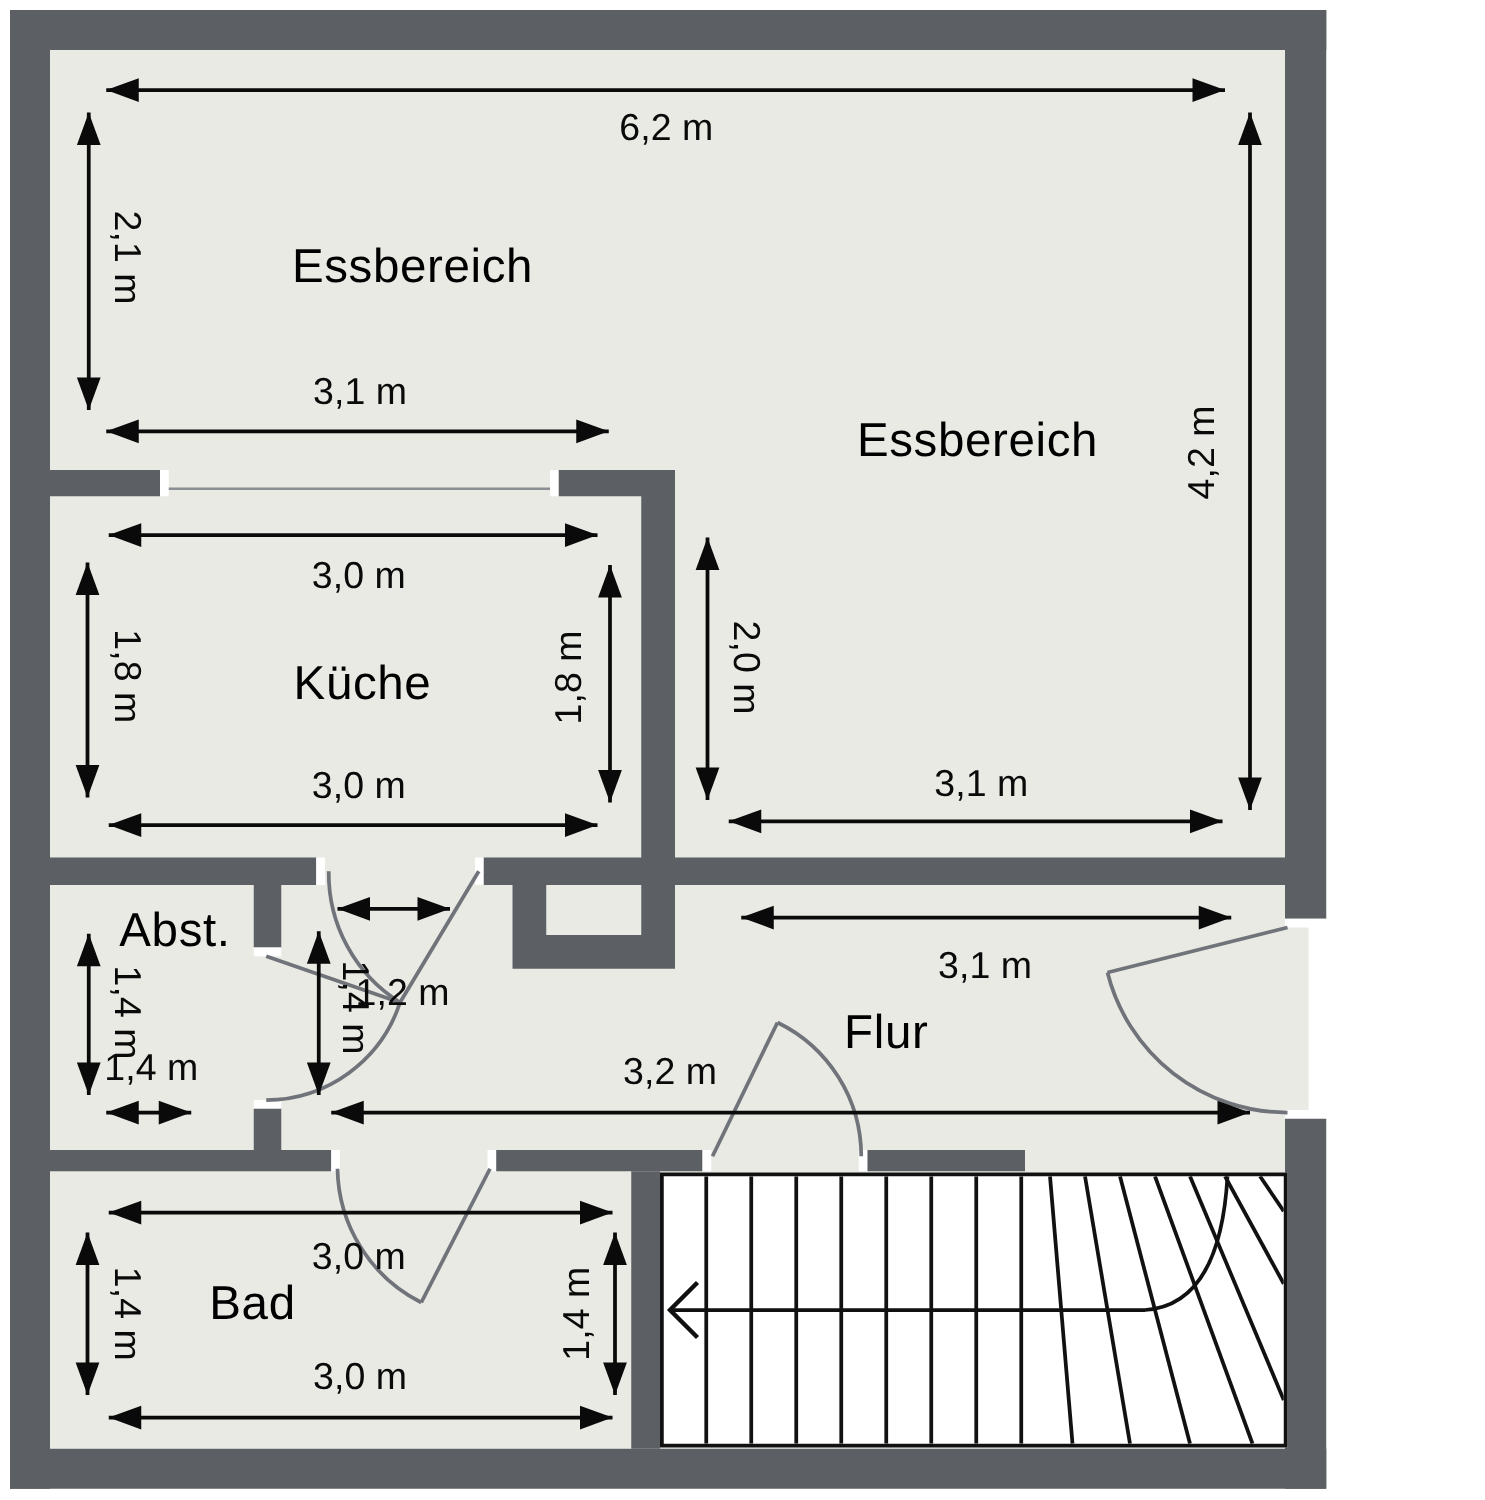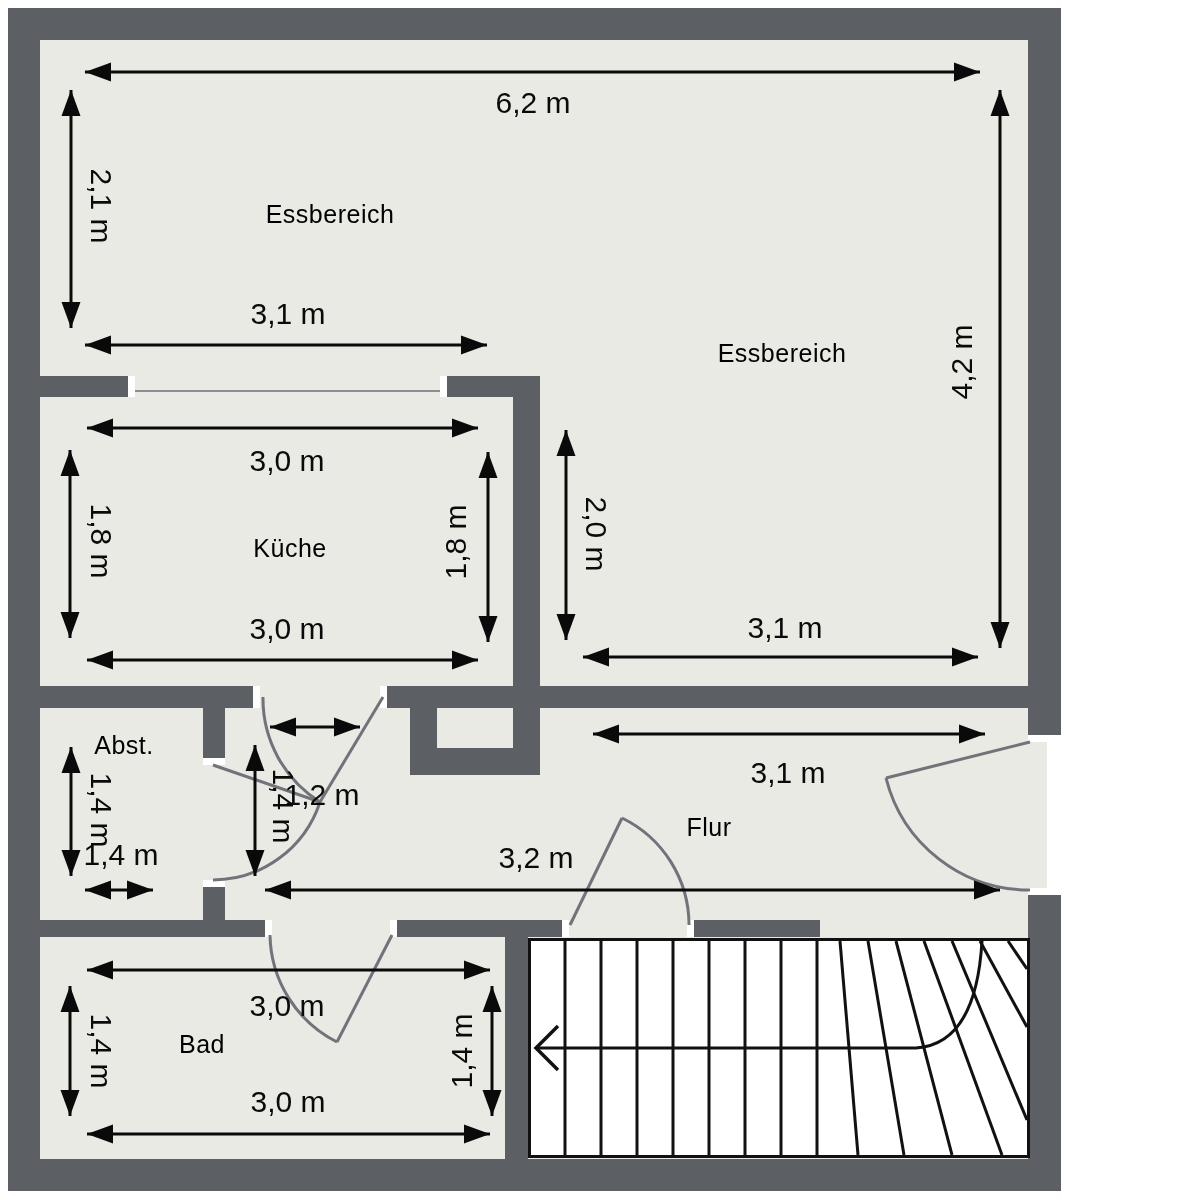--- a/index.html
+++ b/index.html
@@ -7,21 +7,21 @@
     --dimension:#0a0a0a; --door:#70747a; --stairs_line:#111111; --opening_line:#8b8e92;
   }
   html,body{margin:0;padding:0;background:var(--background);}
   #stage{position:relative;width:1188px;height:1200px;background:var(--background);
          font-family:"Liberation Sans", sans-serif;overflow:hidden;}
   .floor{position:absolute;background:var(--floor);}
   .wall{position:absolute;background:var(--wall);}
   .jamb{position:absolute;background:var(--jamb);}
   .white{position:absolute;background:var(--background);}
   .opening-line{position:absolute;background:var(--opening_line);}
-  .room-label{position:absolute;transform:translate(-50%,-50%);font-size:25px;color:#000;
+  .room-label{position:absolute;transform:translate(-50%,-50%);font-size:38px;color:#000;
               white-space:nowrap;letter-spacing:0.5px;}
   .dim-label{position:absolute;font-size:30px;color:var(--dimension);white-space:nowrap;}
   #overlay-svg{position:absolute;left:0;top:0;}
   .stairs{position:absolute;left:528px;top:938px;width:502px;height:220px;
           background:#fff;border:3px solid var(--stairs_line);box-sizing:border-box;}
   .stairs svg{display:block;}
 </style>
 </head>
 <body>
 
@@ -208,21 +208,21 @@
           <polygon points="87,1134 113,1143.5 113,1124.5" fill="var(--dimension)"></polygon>
           <polygon points="490,1134 464,1143.5 464,1124.5" fill="var(--dimension)"></polygon>
         </g>
       </g>
   </svg>
 
   <div id="room-labels">
     <div class="room-label" style="left:330px;top:214px">Essbereich</div>
     <div class="room-label" style="left:782px;top:353px">Essbereich</div>
     <div class="room-label" style="left:290px;top:548px">Küche</div>
-    <div class="room-label" style="left:124px;top:745px">Abst.</div>
+    <div class="room-label" style="left:140px;top:745px">Abst.</div>
     <div class="room-label" style="left:709px;top:827px">Flur</div>
     <div class="room-label" style="left:202px;top:1044px">Bad</div>
   </div>
 
   <div id="dim-labels">
       <div class="dim-label" style="left: 533px; top: 103px; transform: translate(-50%, -50%) rotate(0deg);">6,2 m</div>
       <div class="dim-label" style="left: 101px; top: 206px; transform: translate(-50%, -50%) rotate(90deg);">2,1 m</div>
       <div class="dim-label" style="left: 288px; top: 314px; transform: translate(-50%, -50%) rotate(0deg);">3,1 m</div>
       <div class="dim-label" style="left: 962px; top: 362px; transform: translate(-50%, -50%) rotate(-90deg);">4,2 m</div>
       <div class="dim-label" style="left: 287px; top: 461px; transform: translate(-50%, -50%) rotate(0deg);">3,0 m</div>

